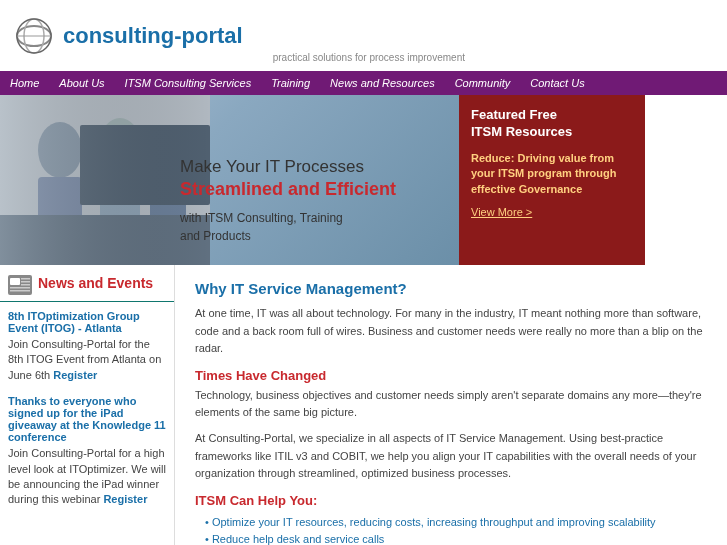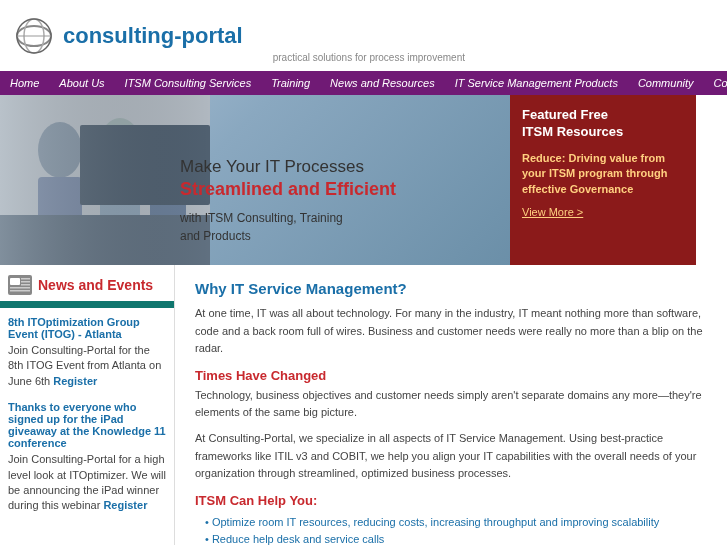--- a/index.html
+++ b/index.html
@@ -12,37 +12,37 @@
     .logo-text { font-size: 22px; color: #555; font-weight: normal; }
     .logo-text span { color: #1a6fa8; font-weight: bold; }
     .tagline { font-size: 10px; color: #888; margin-left: 20px; margin-top: 44px; }
 
     
     nav { background: #701a75; display: flex; font-style: italic; }
     nav a { color: #fff; text-decoration: none; padding: 6px 10px; font-size: 11px; display: block; white-space: nowrap; }
 
     
     .hero { display: flex; height: 170px; overflow: hidden; }
-    .hero-image { position: relative; width: 510px; background: linear-gradient(135deg, #b0c4d8 0%, #8aa8c0 40%, #6b8fa8 100%); overflow: hidden; display: flex; align-items: flex-end; }
+    .hero-image { position: relative; width: 459px; background: linear-gradient(135deg, #b0c4d8 0%, #8aa8c0 40%, #6b8fa8 100%); overflow: hidden; display: flex; align-items: flex-end; }
     .hero-overlay { position: relative; z-index: 2; padding: 20px 20px 20px 180px; }
     .hero-title { font-size: 17px; color: #333; font-weight: normal; line-height: 1.3; }
     .hero-title-accent { color: #c8292e; font-weight: bold; font-size: 18px; }
     .hero-subtitle { font-size: 12px; color: #333; margin-top: 8px; line-height: 1.5; }
     .hero-right { background: #8b1a1a; width: 186px; padding: 12px; }
     .hero-right-title { color: #fff; font-size: 13px; font-weight: bold; line-height: 1.3; margin-bottom: 10px; }
     .hero-right p { font-size: 11px; color: #f0c0a0; margin-bottom: 8px; line-height: 1.4; }
     .hero-right p span { color: #ffd080; font-weight: bold; }
     .hero-right a { color: #ffd080; font-size: 11px; text-decoration: underline; }
 
     
     .main-content { display: flex; }
 
     
     .sidebar { width: 175px; min-width: 175px; border-right: 1px solid #ddd; padding: 0; }
-    .sidebar-news-header { background: #fff; padding: 10px 8px 6px; display: flex; align-items: center; gap: 6px; border-bottom: 7px solid #0f766e; }
+    .sidebar-news-header { background: #fff; padding: 10px 8px 6px; display: flex; align-items: flex-start; gap: 6px; border-bottom: 1px solid #0f766e; }
     .sidebar-news-title { font-size: 14px; color: #333; font-weight: bold; }
     .sidebar-news-title span { color: #c8292e; }
     .sidebar-content { padding: 8px; }
     .sidebar-item { margin-bottom: 12px; }
     .sidebar-item-title { font-size: 11px; font-weight: bold; color: #1a6fa8; margin-bottom: 3px; }
     .sidebar-item-text { font-size: 11px; color: #444; line-height: 1.4; }
     .sidebar-item-text a { color: #1a6fa8; text-decoration: none; font-weight: bold; }
 
     
     .main-area { flex: 1; padding: 15px 20px; }
@@ -73,21 +73,20 @@
     <span class="tagline">practical solutions for process improvement</span>
   </div>
 </div>
 
 <nav>
   <a href="#">Home</a>
   <a href="#">About Us</a>
   <a href="#">ITSM Consulting Services</a>
   <a href="#">Training</a>
   <a href="#">News and Resources</a>
-  <a href="#">IT Service Management Products</a>
   <a href="#">Community</a>
   <a href="#">Contact Us</a>
 
 </nav>
 
 <div class="hero">
 
   <div class="hero-image">
 
     <svg style="position:absolute;left:0;top:0;width:210px;height:170px;" viewBox="0 0 210 170">
@@ -172,21 +171,21 @@
   </div>
 
   <div class="main-area">
     <div class="section-title">Why IT Service Management?</div>
     <p>At one time, IT was all about technology. For many in the industry, IT meant nothing more than software, code and a back room full of wires. Business and customer needs were really no more than a blip on the radar.</p>
     <div class="section-subtitle">Times Have Changed</div>
     <p>Technology, business objectives and customer needs simply aren't separate domains any more—they're elements of the same big picture.</p>
     <p>At Consulting-Portal, we specialize in all aspects of IT Service Management. Using best-practice frameworks like ITIL v3 and COBIT, we help you align your IT capabilities with the overall needs of your organization through streamlined, optimized business processes.</p>
     <div class="section-subtitle">ITSM Can Help You:</div>
     <ul class="bullet-list">
-      <li>Optimize room IT resources, reducing costs, increasing throughput and improving scalability</li>
+      <li>Optimize your IT resources, reducing costs, increasing throughput and improving scalability</li>
       <li>Reduce help desk and service calls</li>
       <li>Improve customer and user satisfaction</li>
 
     </ul>
 
   </div>
 
 </div>
 
 </body></html>

